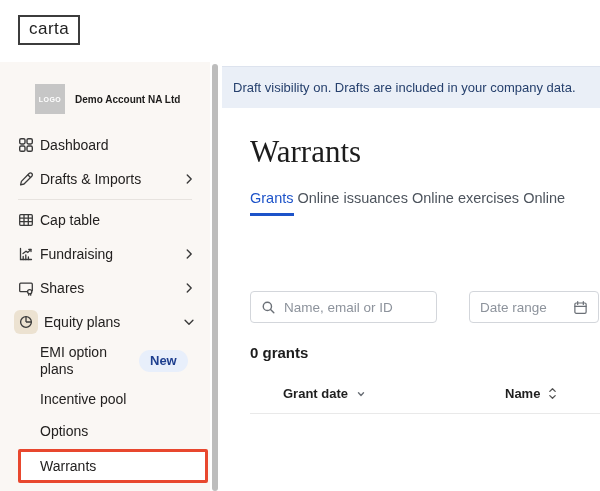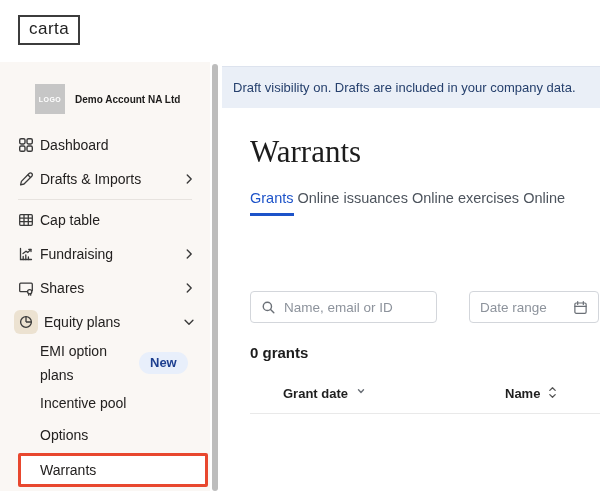--- a/index.html
+++ b/index.html
@@ -41,21 +41,21 @@
   }
   .nav-label { margin-left:6px; flex:1; padding-left:0; }
   .nav-item .nav-label { margin-left:6px; }
   .nav-item .chev { flex:none; }
   .nav-divider { height:1px; background:#e7e3df; margin:3px 18px 3px 18px; }
   .sub-item {
     display:flex; align-items:center; min-height:32px; padding-left:40px; padding-right:14px;
     font-size:14px; color:#232120; cursor:pointer;
   }
   .sub-emi { min-height:44px; align-items:center; }
-  .sub-emi .sub-label { width:85px; line-height:24px; }
+  .sub-emi .sub-label { width:85px; line-height:17px; }
   .badge-new {
     margin-left:14px; background:#e8effb; color:#1e3f8f; font-size:13px;
     padding:3px 11px 4px 11px; border-radius:13px;font-weight:bold;
   }
   .warrants-box {
     margin:2px 0 0 18px; width:190px; height:34px;
     background:#fff; border:3px solid #e8472e; border-radius:2px;
     display:flex; align-items:center; padding-left:19px;
     font-size:14px; color:#232120; cursor:pointer;
   }
@@ -93,21 +93,21 @@
   }
   .search-box input::placeholder, .date-box input::placeholder { color:#8d939c; }
   .search-box .icon { margin-right:8px; flex:none; display:flex; }
   .date-box {
     width:130px; height:32px; border:1px solid #d3d6db; border-radius:4px;
     display:flex; align-items:center; padding:0 10px; margin-left:32px; background:#fff;
   }
   .date-box .icon { margin-left:6px; flex:none; display:flex; }
   .grants-count { position:absolute; left:28px; top:282px; font-size:15px; font-weight:700; color:#1c1c1c; }
   .thead { position:absolute; left:0; top:324px; width:378px; height:27px; }
-  .th { position:absolute; font-size:13px; font-weight:700; color:#1f1f1f; display:flex; align-items:flex-start; }
+  .th { position:absolute; font-size:13px; font-weight:700; color:#1f1f1f; display:flex; align-items:center; }
   .th-grantdate { left:61px; top:0; }
   .th-name { left:283px; top:0; }
   .th .sort { margin-left:8px; display:flex; }
   .table-divider { position:absolute; left:28px; top:351px; width:350px; height:1px; background:#e9e9e9; }
   svg { display:block; }
 </style>
 </head>
 <body>
 
 <div class="topbar">

